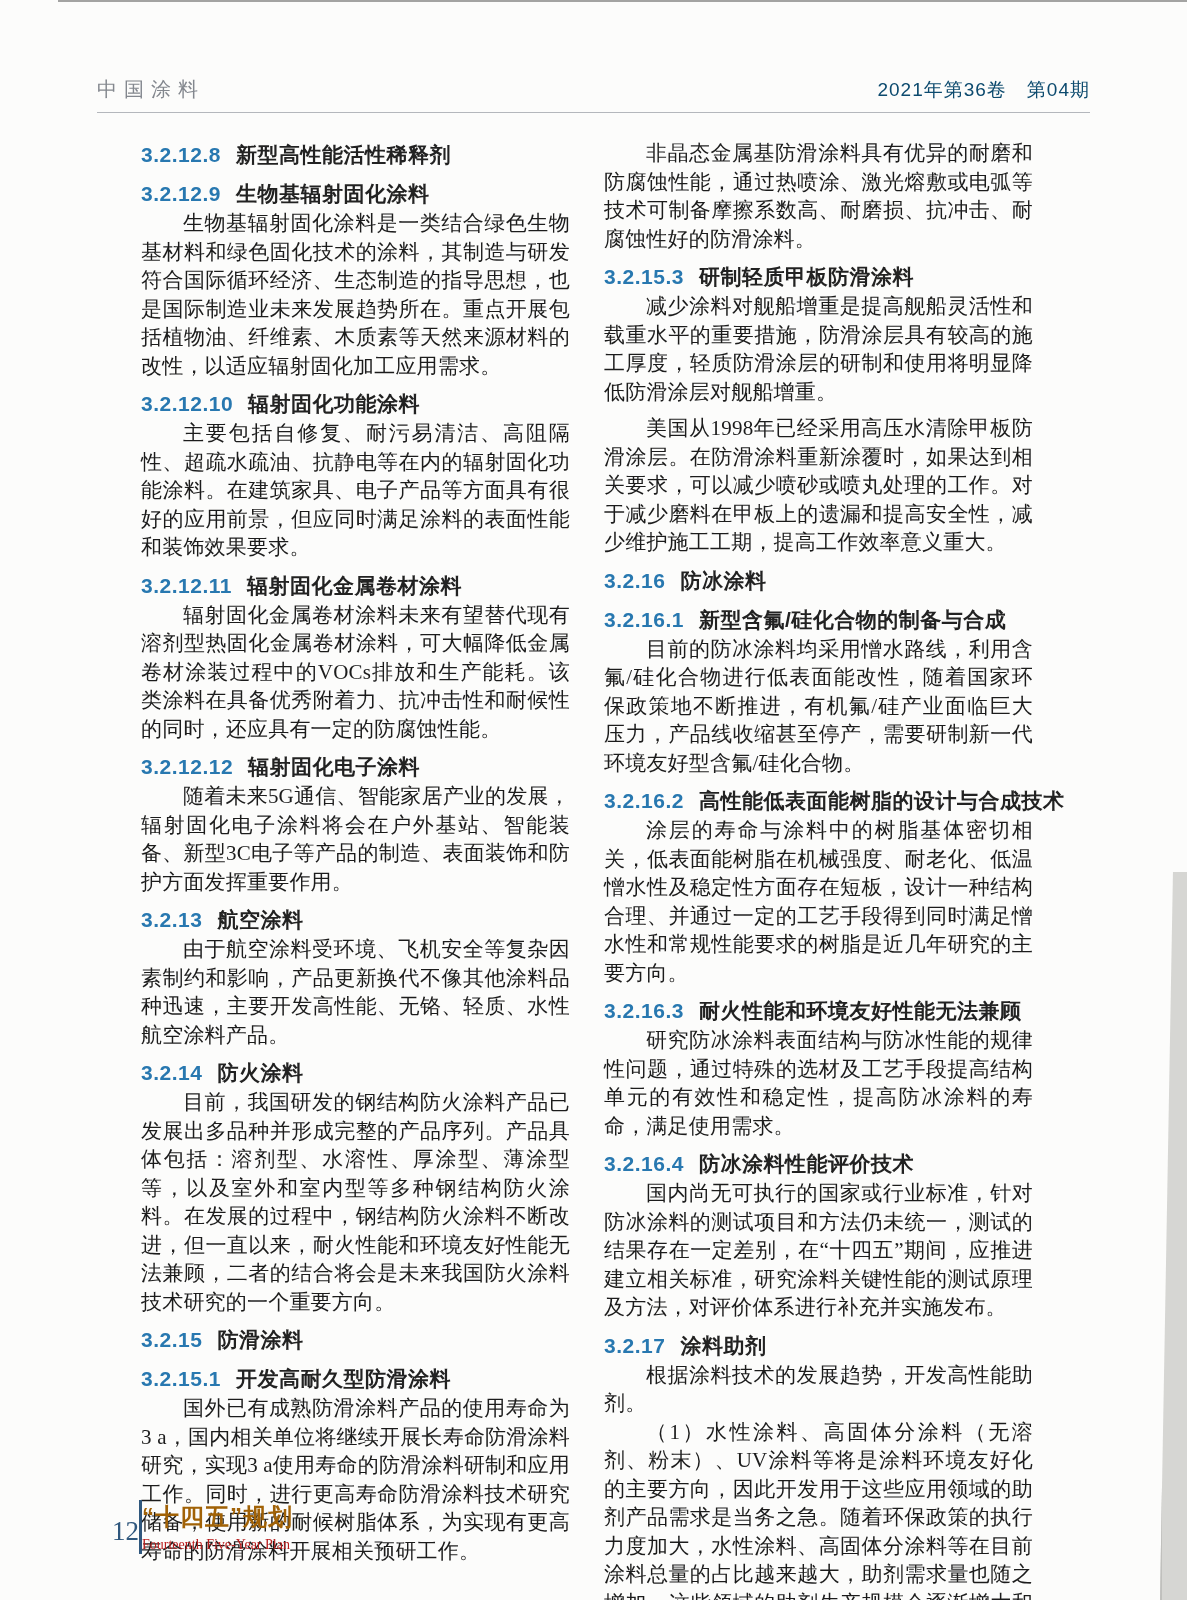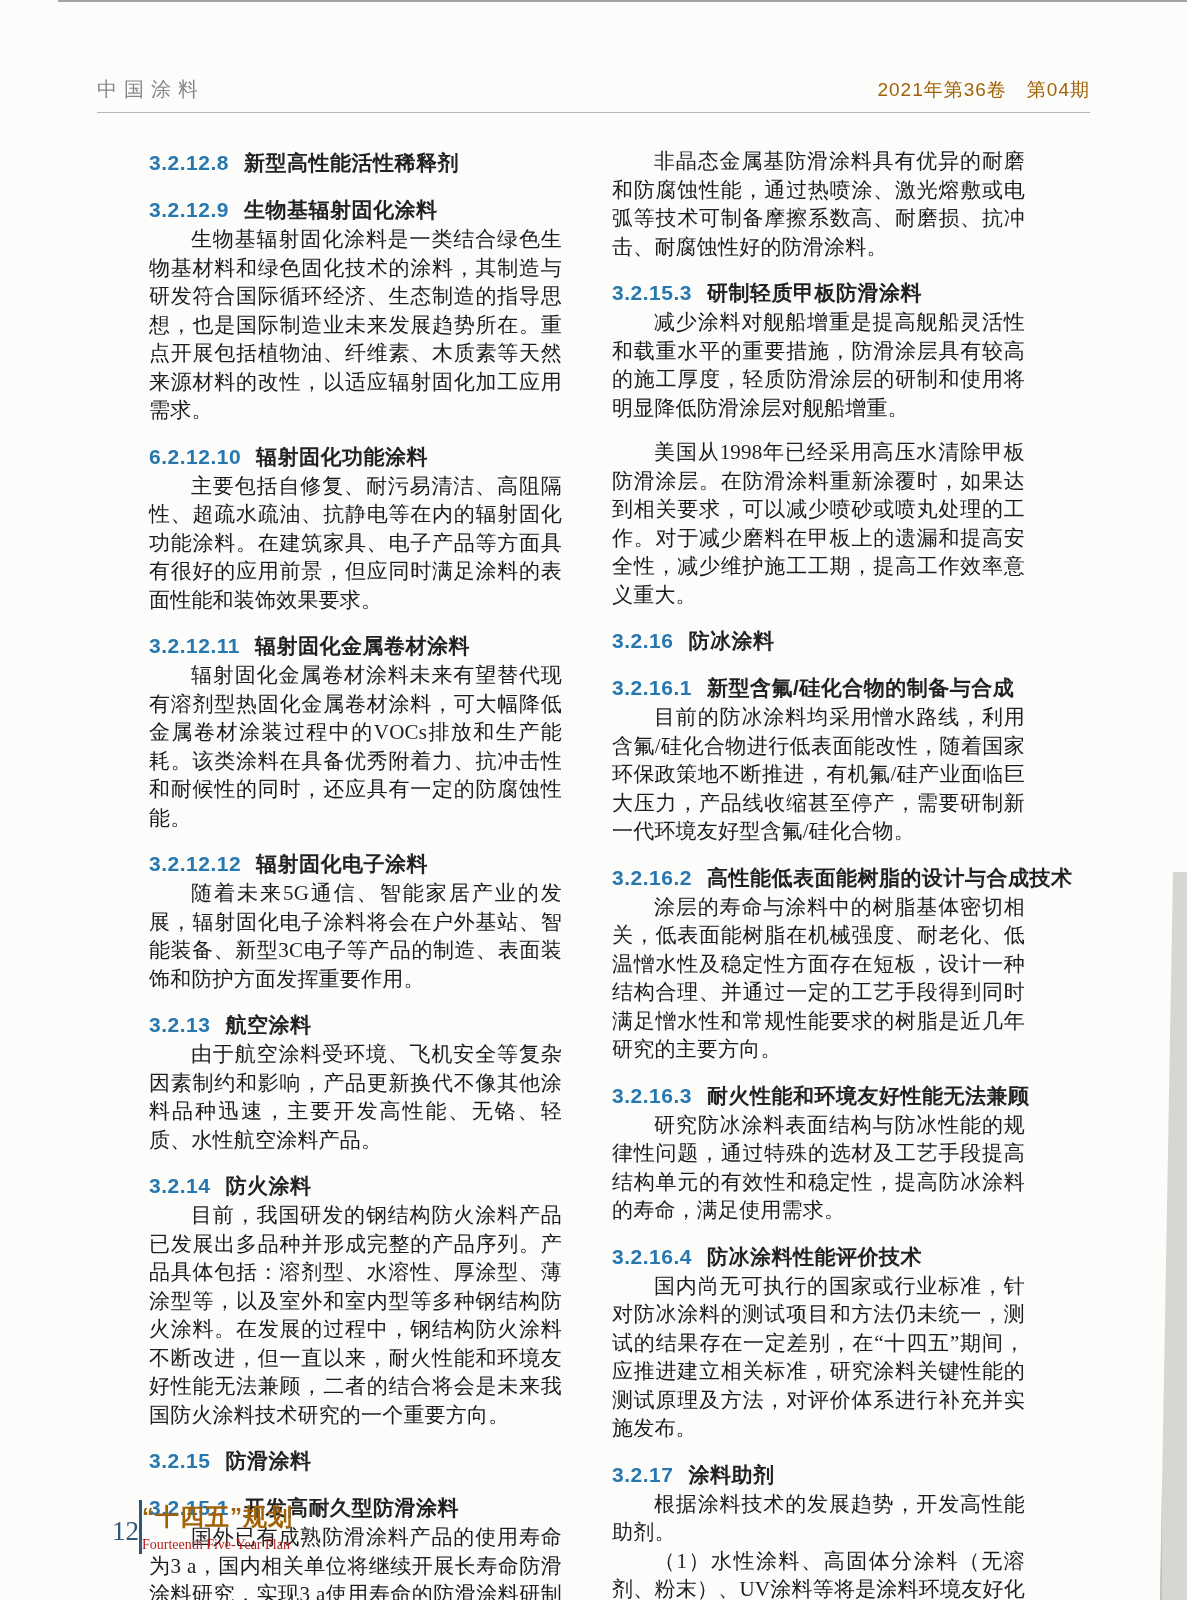--- a/index.html
+++ b/index.html
@@ -14,24 +14,24 @@
     background:#d6d6d3;clip-path:polygon(48% 0,100% 0,100% 100%,0 100%);
     box-shadow:inset 2px 0 0 #c0c0bd;
   }
   .page-header{
     position:absolute;top:76px;left:97px;width:993px;
     display:flex;justify-content:space-between;align-items:flex-end;
     padding-bottom:9px;border-bottom:1px solid #b4b7bc;
     font-family:"Liberation Sans",sans-serif;
   }
   .journal-name{font-size:20px;color:#83878e;letter-spacing:7px;}
-  .issue-info{font-size:19px;color:#a16207;letter-spacing:1px;}
+  .issue-info{font-size:19px;color:#0c4a6e;letter-spacing:1px;}
   .columns{position:absolute;top:131px;left:133px;display:flex;gap:18px;}
   .col{width:445px;}
-  .sec{margin:16px;}
+  .sec{margin:8px;}
   .sec-h{
     margin:0;padding:2px 0 1px;font-size:21px;line-height:28px;font-weight:700;
     font-family:"Liberation Sans",sans-serif;color:#222;letter-spacing:.5px;
     white-space:nowrap;
   }
   .sec-num{color:#2878b0;margin-right:15px;font-weight:700;}
   .body-p{
     margin:0;font-size:21px;line-height:28.5px;text-align:justify;
     text-indent:2em;letter-spacing:.2px;
   }
@@ -66,21 +66,21 @@
 
       <section class="sec">
         <h3 class="sec-h">
           <span class="sec-num">3.2.12.9</span><span class="sec-title">生物基辐射固化涂料</span>
         </h3>
         <p class="body-p">生物基辐射固化涂料是一类结合绿色生物基材料和绿色固化技术的涂料，其制造与研发符合国际循环经济、生态制造的指导思想，也是国际制造业未来发展趋势所在。重点开展包括植物油、纤维素、木质素等天然来源材料的改性，以适应辐射固化加工应用需求。</p>
       </section>
 
       <section class="sec">
         <h3 class="sec-h">
-          <span class="sec-num">6.2.12.10</span><span class="sec-title">辐射固化功能涂料</span>
+          <span class="sec-num">3.2.12.10</span><span class="sec-title">辐射固化功能涂料</span>
         </h3>
         <p class="body-p">主要包括自修复、耐污易清洁、高阻隔性、超疏水疏油、抗静电等在内的辐射固化功能涂料。在建筑家具、电子产品等方面具有很好的应用前景，但应同时满足涂料的表面性能和装饰效果要求。</p>
       </section>
 
       <section class="sec">
         <h3 class="sec-h">
           <span class="sec-num">3.2.12.11</span><span class="sec-title">辐射固化金属卷材涂料</span>
         </h3>
         <p class="body-p">辐射固化金属卷材涂料未来有望替代现有溶剂型热固化金属卷材涂料，可大幅降低金属卷材涂装过程中的VOCs排放和生产能耗。该类涂料在具备优秀附着力、抗冲击性和耐候性的同时，还应具有一定的防腐蚀性能。</p>
       </section>

